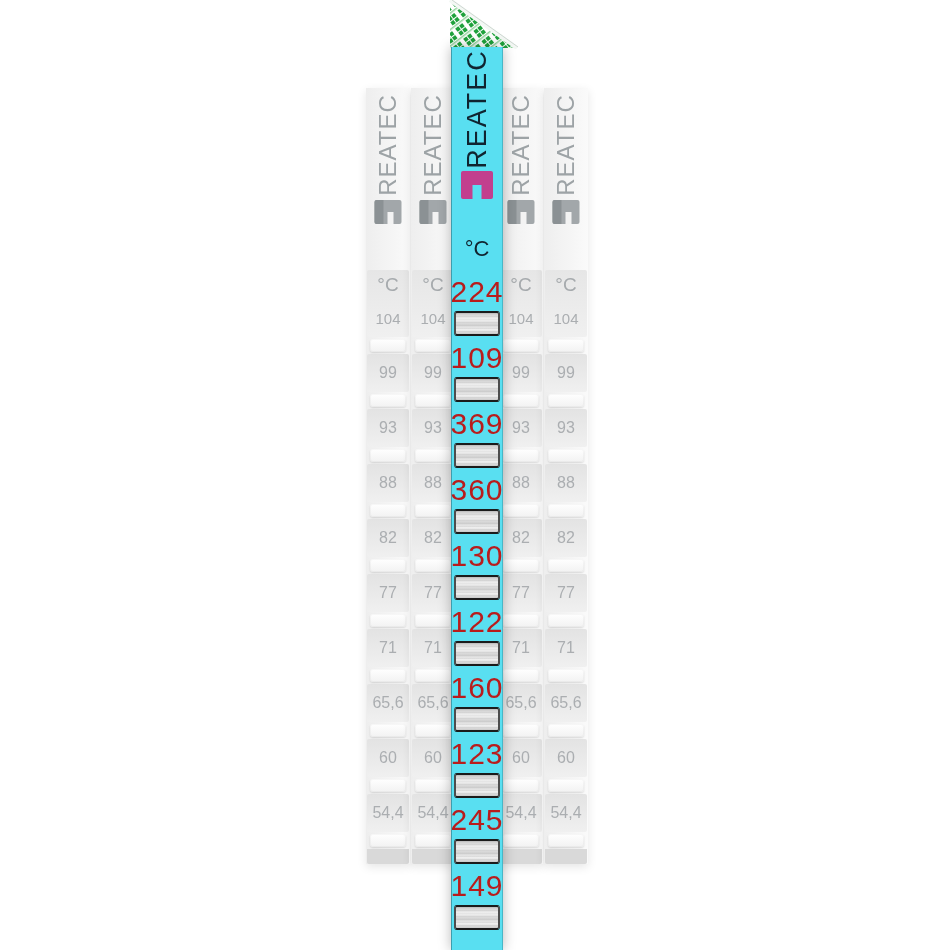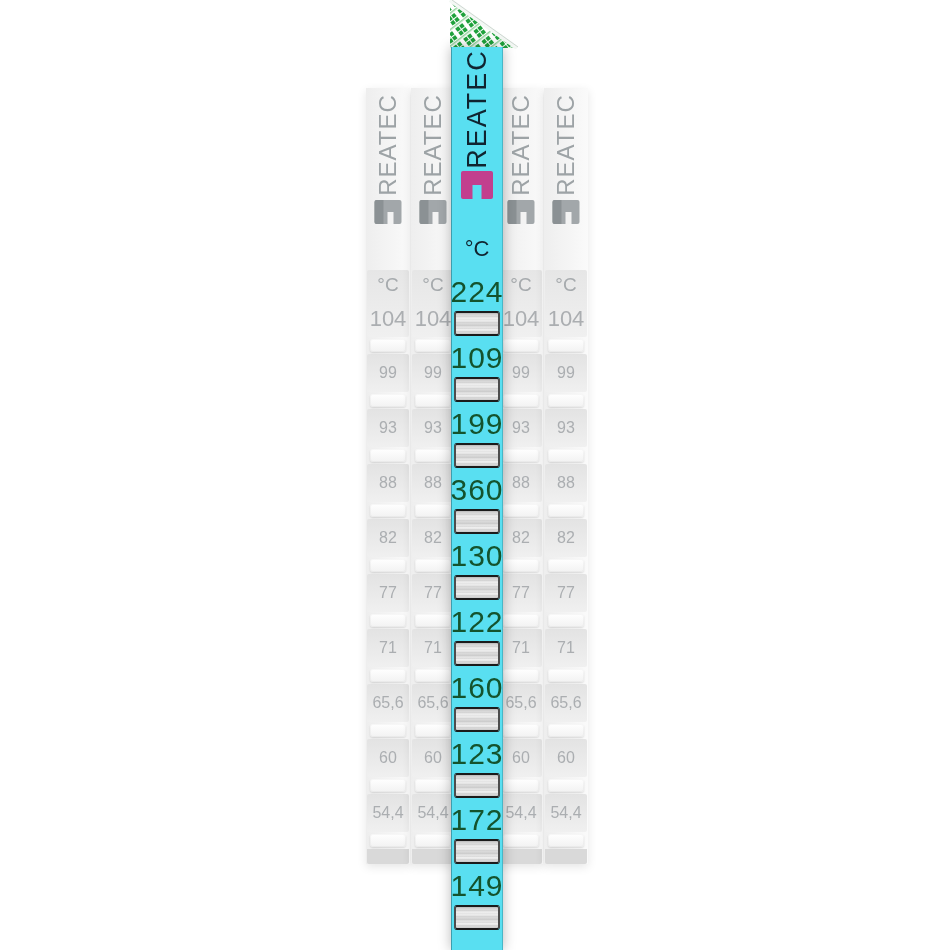--- a/index.html
+++ b/index.html
@@ -20,21 +20,21 @@
          background:#8b9194;border-radius:2px 0 0 2px;}
   .glogo::after{content:"";position:absolute;bottom:0;left:13px;width:6px;height:12px;
          background:#f3f3f3;}
   .band{height:38px;margin:0 1px;border-radius:2px;display:flex;align-items:center;
         justify-content:center;background:linear-gradient(#e3e3e3,#f0f0f0);
         color:#abaeb1;font-size:16px;overflow:hidden;}
   .band1{height:67px;margin:0 1px;border-radius:2px;display:flex;flex-direction:column;
         background:linear-gradient(#e6e6e6,#f0f0f0);color:#abaeb1;}
   .gunit{height:30px;display:flex;align-items:center;justify-content:center;
         font-size:19px;color:#a6aaad;}
-  .gnum1{height:37px;display:flex;align-items:center;justify-content:center;font-size:22px;text-align:center;}
+  .gnum1{height:37px;display:flex;align-items:center;justify-content:center;font-size:15px;text-align:center;}
   .slotrow{height:17px;display:flex;align-items:center;justify-content:center;}
   .slot{width:36px;height:13px;border-radius:3px;
         background:linear-gradient(#ffffff,#f2f2f2);
         box-shadow:0 1px 2px rgba(0,0,0,0.13), inset 0 0 0 1px rgba(0,0,0,0.03);}
   .gbottom{height:15px;margin:0 1px;background:#d9d9d9;border-radius:0 0 2px 2px;}
 
   
   .cstrip{position:absolute;left:451px;top:0;width:52px;height:950px;z-index:5;}
   .cflap{position:absolute;top:0;left:-3px;width:70px;height:49px;}
   .cbody{position:absolute;top:47px;left:0;right:0;bottom:0;background:#59dff1;
@@ -44,21 +44,21 @@
          white-space:nowrap;font-size:27px;font-weight:400;letter-spacing:2px;color:#102430;}
   .clogo{position:absolute;top:124px;left:50%;transform:translateX(-50%);
          width:32px;height:28px;background:#c23f8e;border-radius:2px;}
   .clogo::after{content:"";position:absolute;bottom:0;left:50%;transform:translateX(-50%);
          width:9px;height:14px;background:#59dff1;}
   .cunit{position:absolute;top:188px;left:0;right:0;height:28px;display:flex;
          align-items:center;justify-content:center;font-size:22px;color:#11242f;}
   .cells{position:absolute;top:225px;left:0;right:0;}
   .ccell{height:66px;display:flex;flex-direction:column;}
   .cnum{height:39px;display:flex;align-items:center;justify-content:center;
-        font-size:30px;letter-spacing:1px;color:#14532d;}
+        font-size:30px;letter-spacing:1px;color:#b91c1c;}
   .cwin{height:25px;margin:0 2px;box-sizing:border-box;border-radius:3px;
         border:2px solid #1b1b1b;border-left-color:#4d4d4d;border-right-color:#4d4d4d;
         background:
           repeating-linear-gradient(to bottom, rgba(0,0,0,0.05) 0 1px, rgba(255,255,255,0) 1px 3px),
           linear-gradient(to bottom,#c8c8c8,#f2f2f2 30%,#d3d3d3 55%,#f0f0f0 80%,#c9c9c9);}
 </style>
 </head>
 <body>
 
 <div id="scene">
@@ -89,21 +89,21 @@
       <div class="cells">
         <div class="ccell">
           <div class="cnum">224</div>
           <div class="cwin"></div>
         </div>
         <div class="ccell">
           <div class="cnum">109</div>
           <div class="cwin"></div>
         </div>
         <div class="ccell">
-          <div class="cnum">199</div>
+          <div class="cnum">369</div>
           <div class="cwin"></div>
         </div>
         <div class="ccell">
           <div class="cnum">360</div>
           <div class="cwin"></div>
         </div>
         <div class="ccell">
           <div class="cnum">130</div>
           <div class="cwin"></div>
         </div>
@@ -113,21 +113,21 @@
         </div>
         <div class="ccell">
           <div class="cnum">160</div>
           <div class="cwin"></div>
         </div>
         <div class="ccell">
           <div class="cnum">123</div>
           <div class="cwin"></div>
         </div>
         <div class="ccell">
-          <div class="cnum">172</div>
+          <div class="cnum">245</div>
           <div class="cwin"></div>
         </div>
         <div class="ccell">
           <div class="cnum">149</div>
           <div class="cwin"></div>
         </div>
       </div>
     </div>
   </div>
 

